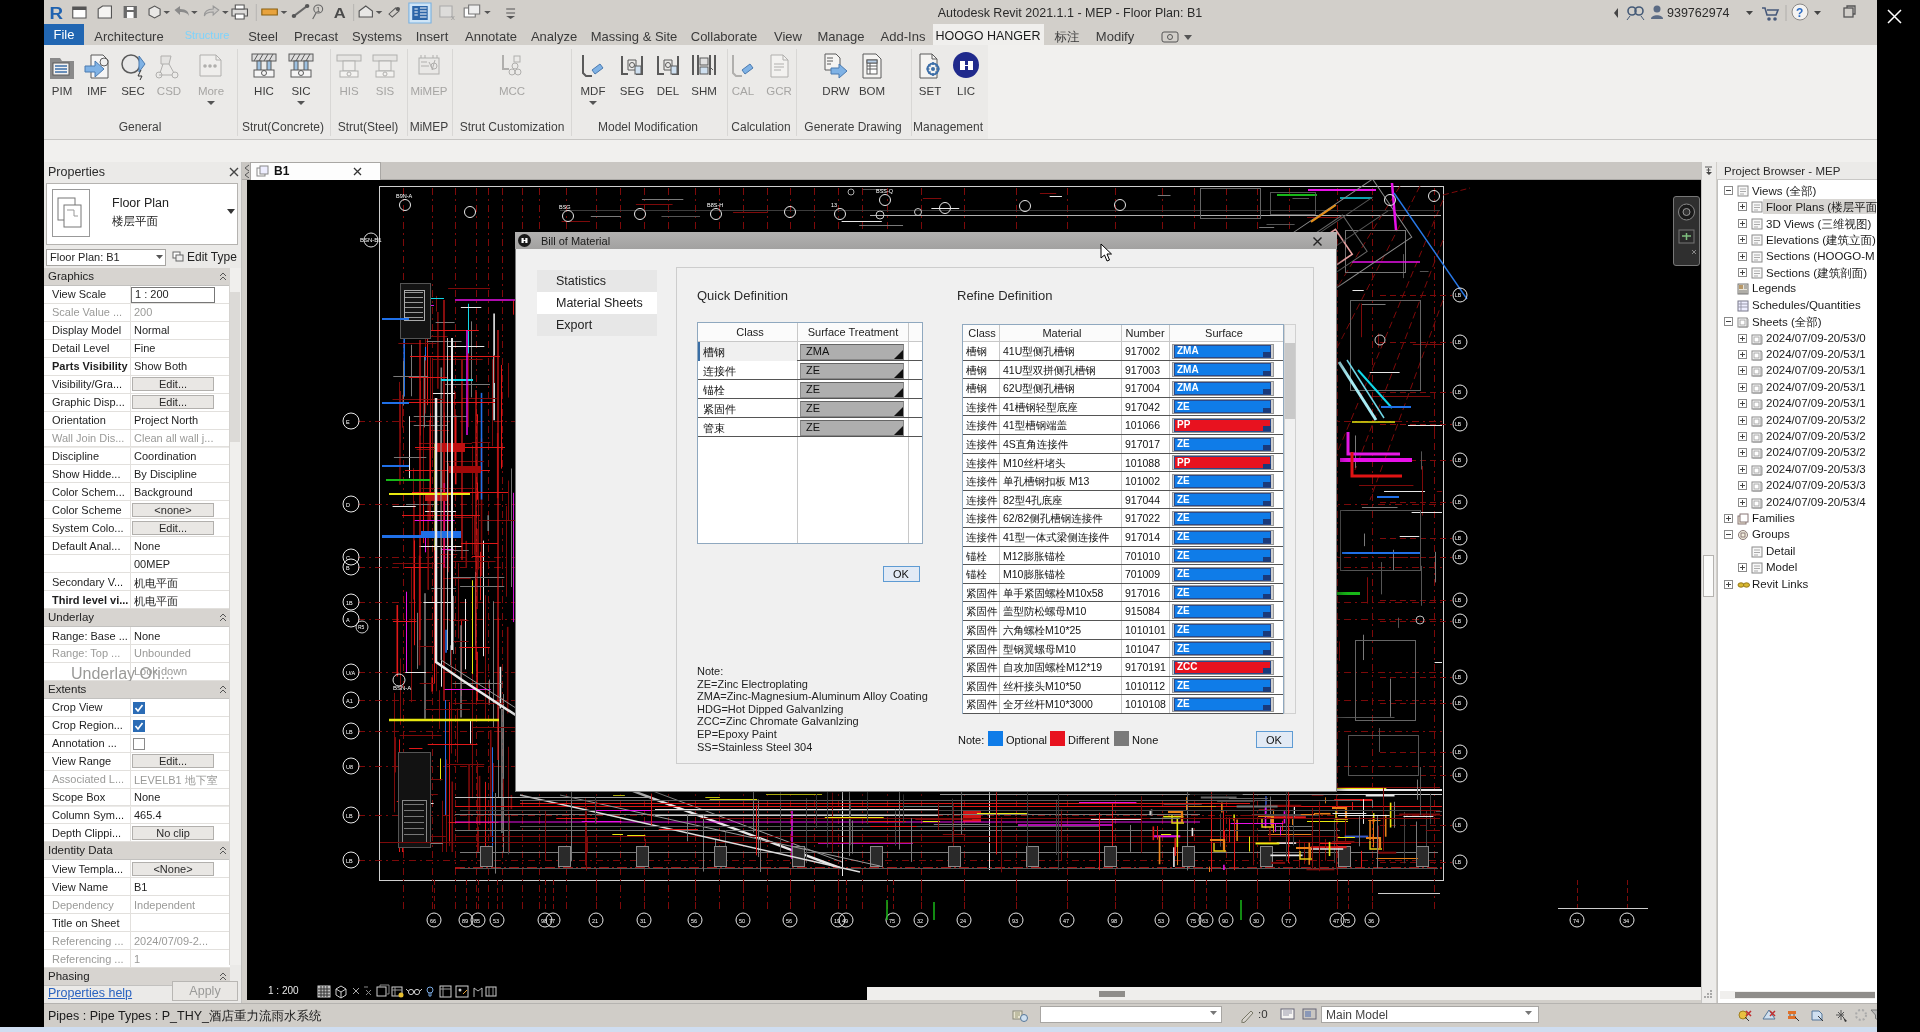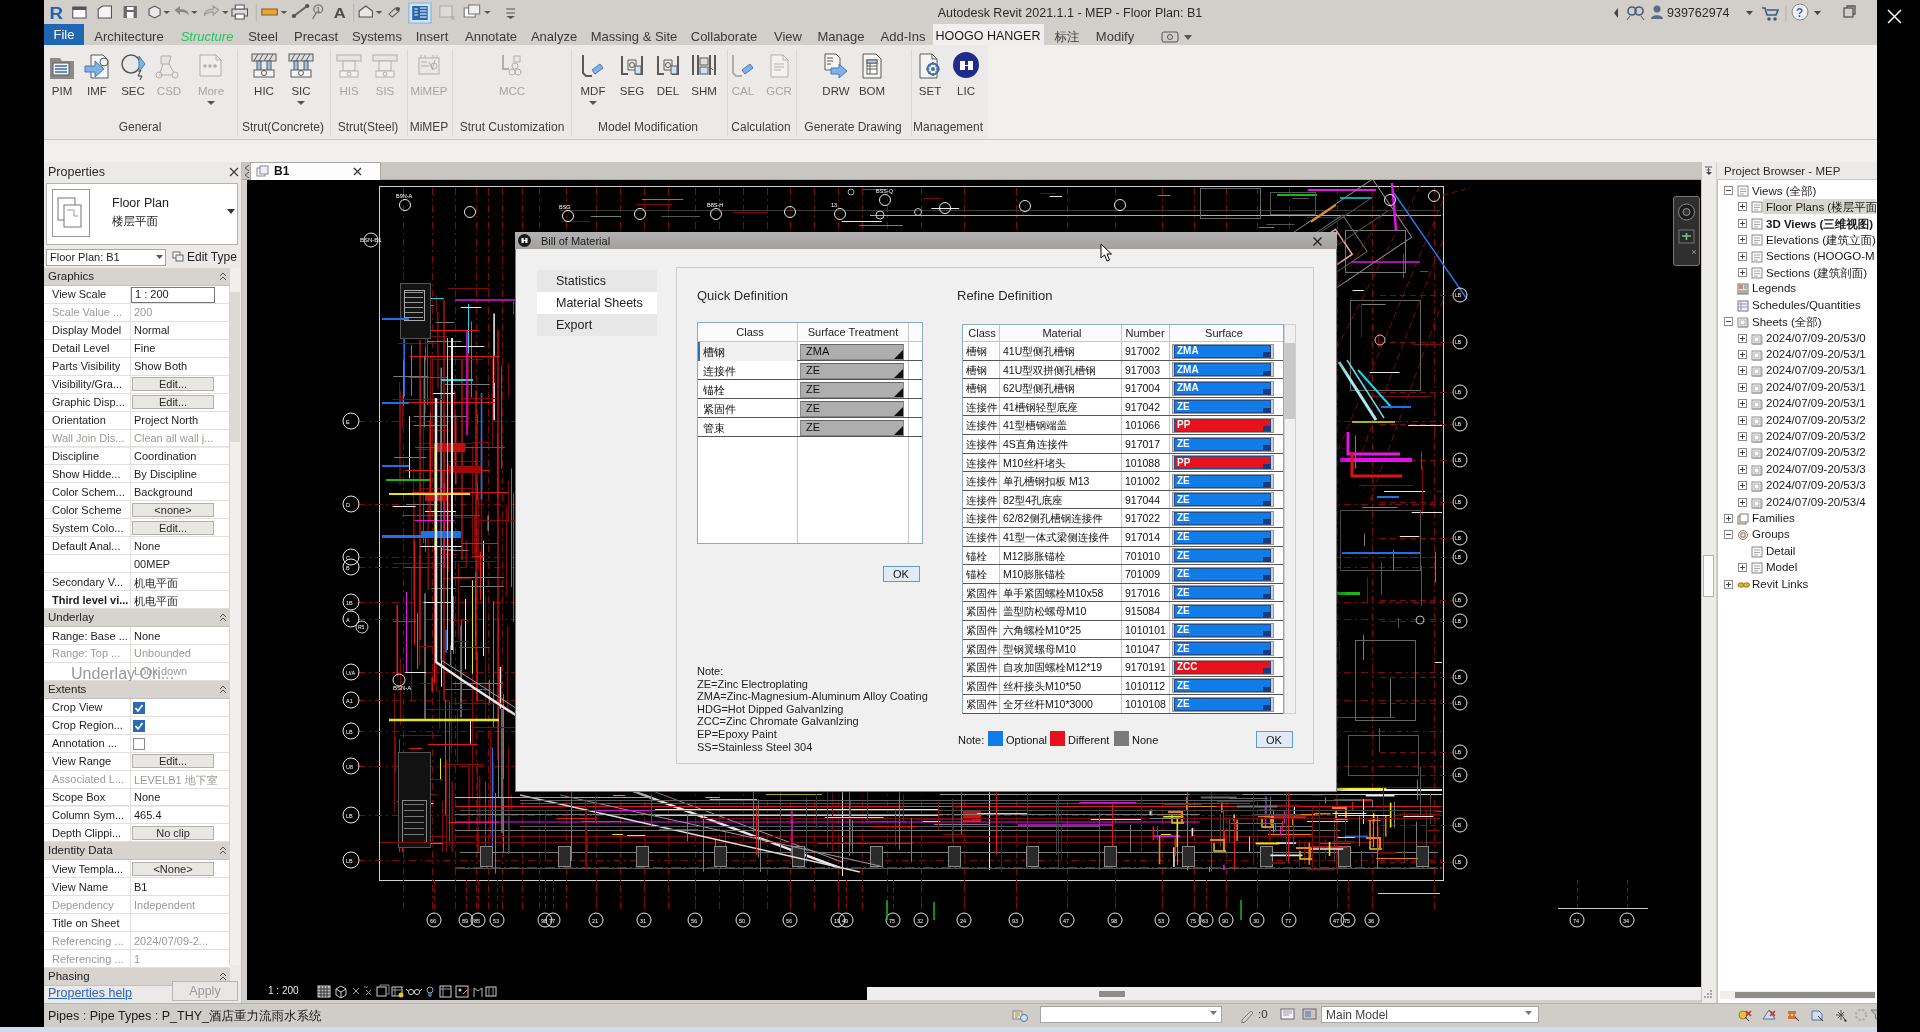--- a/index.html
+++ b/index.html
@@ -74,21 +74,21 @@
 <rect x="234" y="8" width="9" height="9" fill="none" stroke="#555" stroke-width="1.3"></rect>
       <path d="M237 8 v-2 h8 v8 h-2" fill="none" stroke="#555" stroke-width="1.3"></path>
 </svg>
 <svg class="abs" style="left:1884px;top:10px" width="26" height="26" viewBox="0 0 26 26">
       <path d="M3 3 L17 17 M17 3 L3 17" stroke="#fff" stroke-width="1.6"></path>
     </svg>
 <div class="abs" style="left:44px;top:24px;width:1833px;height:21px;background:#d2cfca;"></div>
 <div class="abs" style="left:44px;top:24px;width:40px;height:21px;background:#2166b2;"></div>
 <div class="tx" style="left:64px;top:27px;transform:translateX(-50%);font-size:13px;color:#fff;font-weight:400;">File</div>
 <div class="tx" style="left:129px;top:29px;transform:translateX(-50%);font-size:13px;color:#3a3a3a;font-weight:400;">Architecture</div>
-<div class="tx" style="left:207px;top:29px;transform:translateX(-50%);font-size:13px;color:#22c55e;font-weight:400;font-style:italic;">Structure</div>
+<div class="tx" style="left:207px;top:29px;transform:translateX(-50%);font-size:11px;color:#7dd3fc;font-weight:400;">Structure</div>
 <div class="tx" style="left:263px;top:29px;transform:translateX(-50%);font-size:13px;color:#3a3a3a;font-weight:400;">Steel</div>
 <div class="tx" style="left:316px;top:29px;transform:translateX(-50%);font-size:13px;color:#3a3a3a;font-weight:400;">Precast</div>
 <div class="tx" style="left:377px;top:29px;transform:translateX(-50%);font-size:13px;color:#3a3a3a;font-weight:400;">Systems</div>
 <div class="tx" style="left:432px;top:29px;transform:translateX(-50%);font-size:13px;color:#3a3a3a;font-weight:400;">Insert</div>
 <div class="tx" style="left:491px;top:29px;transform:translateX(-50%);font-size:13px;color:#3a3a3a;font-weight:400;">Annotate</div>
 <div class="tx" style="left:554px;top:29px;transform:translateX(-50%);font-size:13px;color:#3a3a3a;font-weight:400;">Analyze</div>
 <div class="tx" style="left:634px;top:29px;transform:translateX(-50%);font-size:13px;color:#3a3a3a;font-weight:400;">Massing &amp; Site</div>
 <div class="tx" style="left:724px;top:29px;transform:translateX(-50%);font-size:13px;color:#3a3a3a;font-weight:400;">Collaborate</div>
 <div class="tx" style="left:788px;top:29px;transform:translateX(-50%);font-size:13px;color:#3a3a3a;font-weight:400;">View</div>
 <div class="tx" style="left:841px;top:29px;transform:translateX(-50%);font-size:13px;color:#3a3a3a;font-weight:400;">Manage</div>
@@ -320,21 +320,21 @@
 <div class="abs" style="left:44px;top:321.85px;width:186px;height:17.95px;background:#fff;border-bottom:1px solid #e2e0dd;"></div>
 <div class="abs" style="left:130px;top:321.85px;width:1px;height:17.95px;background:#e2e0dd;"></div>
 <div class="tx" style="left:52px;top:324.35px;font-size:11px;color:#1e1e1e;font-weight:400;">Display Model</div>
 <div class="tx" style="left:134px;top:324.35px;font-size:11px;color:#1e1e1e;font-weight:400;">Normal</div>
 <div class="abs" style="left:44px;top:339.8px;width:186px;height:17.95px;background:#fff;border-bottom:1px solid #e2e0dd;"></div>
 <div class="abs" style="left:130px;top:339.8px;width:1px;height:17.95px;background:#e2e0dd;"></div>
 <div class="tx" style="left:52px;top:342.3px;font-size:11px;color:#1e1e1e;font-weight:400;">Detail Level</div>
 <div class="tx" style="left:134px;top:342.3px;font-size:11px;color:#1e1e1e;font-weight:400;">Fine</div>
 <div class="abs" style="left:44px;top:357.75px;width:186px;height:17.95px;background:#fff;border-bottom:1px solid #e2e0dd;"></div>
 <div class="abs" style="left:130px;top:357.75px;width:1px;height:17.95px;background:#e2e0dd;"></div>
-<div class="tx" style="left:52px;top:360.25px;font-size:11px;color:#1e1e1e;font-weight:400;">Parts Visibility</div>
+<div class="tx" style="left:52px;top:360.25px;font-size:11px;color:#1e1e1e;font-weight:700;">Parts Visibility</div>
 <div class="tx" style="left:134px;top:360.25px;font-size:11px;color:#1e1e1e;font-weight:400;">Show Both</div>
 <div class="abs" style="left:44px;top:375.7px;width:186px;height:17.95px;background:#fff;border-bottom:1px solid #e2e0dd;"></div>
 <div class="abs" style="left:130px;top:375.7px;width:1px;height:17.95px;background:#e2e0dd;"></div>
 <div class="tx" style="left:52px;top:378.2px;font-size:11px;color:#1e1e1e;font-weight:400;">Visibility/Gra...</div>
 <div class="abs" style="left:132px;top:377.2px;width:82px;height:13.95px;background:#e9e7e4;border:1px solid #b2b0ad;"></div>
 <div class="tx" style="left:173px;top:378.2px;transform:translateX(-50%);font-size:11px;color:#2a2a2a;font-weight:400;">Edit...</div>
 <div class="abs" style="left:44px;top:393.65px;width:186px;height:17.95px;background:#fff;border-bottom:1px solid #e2e0dd;"></div>
 <div class="abs" style="left:130px;top:393.65px;width:1px;height:17.95px;background:#e2e0dd;"></div>
 <div class="tx" style="left:52px;top:396.15px;font-size:11px;color:#1e1e1e;font-weight:400;">Graphic Disp...</div>
 <div class="abs" style="left:132px;top:395.15px;width:82px;height:13.95px;background:#e9e7e4;border:1px solid #b2b0ad;"></div>
@@ -1420,21 +1420,21 @@
 <div class="tx" style="left:1766px;top:200.4px;font-size:11.5px;color:#1a1a1a;font-weight:400;">Floor Plans (楼层平面)</div>
 <svg class="abs" style="left:1738px;top:218.8px" width="9" height="9" viewBox="0 0 9 9">
       <rect x="0.5" y="0.5" width="8" height="8" fill="#fff" stroke="#8a8a8a"></rect>
       <path d="M2 4.5 h5" stroke="#444"></path>
       <path d="M4.5 2 v5" stroke="#444"></path>
     </svg>
 <svg class="abs" style="left:1751px;top:217.8px" width="12" height="12" viewBox="0 0 12 12">
       <rect x="1" y="1" width="10" height="10" fill="#f8f8f8" stroke="#8a8a8a"></rect>
       <path d="M3 4 h6 M3 6.5 h6 M3 9 h4" stroke="#aaa"></path>
     </svg>
-<div class="tx" style="left:1766px;top:216.8px;font-size:11.5px;color:#1a1a1a;font-weight:700;">3D Views (三维视图)</div>
+<div class="tx" style="left:1766px;top:216.8px;font-size:11.5px;color:#1a1a1a;font-weight:400;">3D Views (三维视图)</div>
 <svg class="abs" style="left:1738px;top:235.2px" width="9" height="9" viewBox="0 0 9 9">
       <rect x="0.5" y="0.5" width="8" height="8" fill="#fff" stroke="#8a8a8a"></rect>
       <path d="M2 4.5 h5" stroke="#444"></path>
       <path d="M4.5 2 v5" stroke="#444"></path>
     </svg>
 <svg class="abs" style="left:1751px;top:234.2px" width="12" height="12" viewBox="0 0 12 12">
       <rect x="1" y="1" width="10" height="10" fill="#f8f8f8" stroke="#8a8a8a"></rect>
       <path d="M3 4 h6 M3 6.5 h6 M3 9 h4" stroke="#aaa"></path>
     </svg>
 <div class="tx" style="left:1766px;top:233.2px;font-size:11.5px;color:#1a1a1a;font-weight:400;">Elevations (建筑立面)</div>

